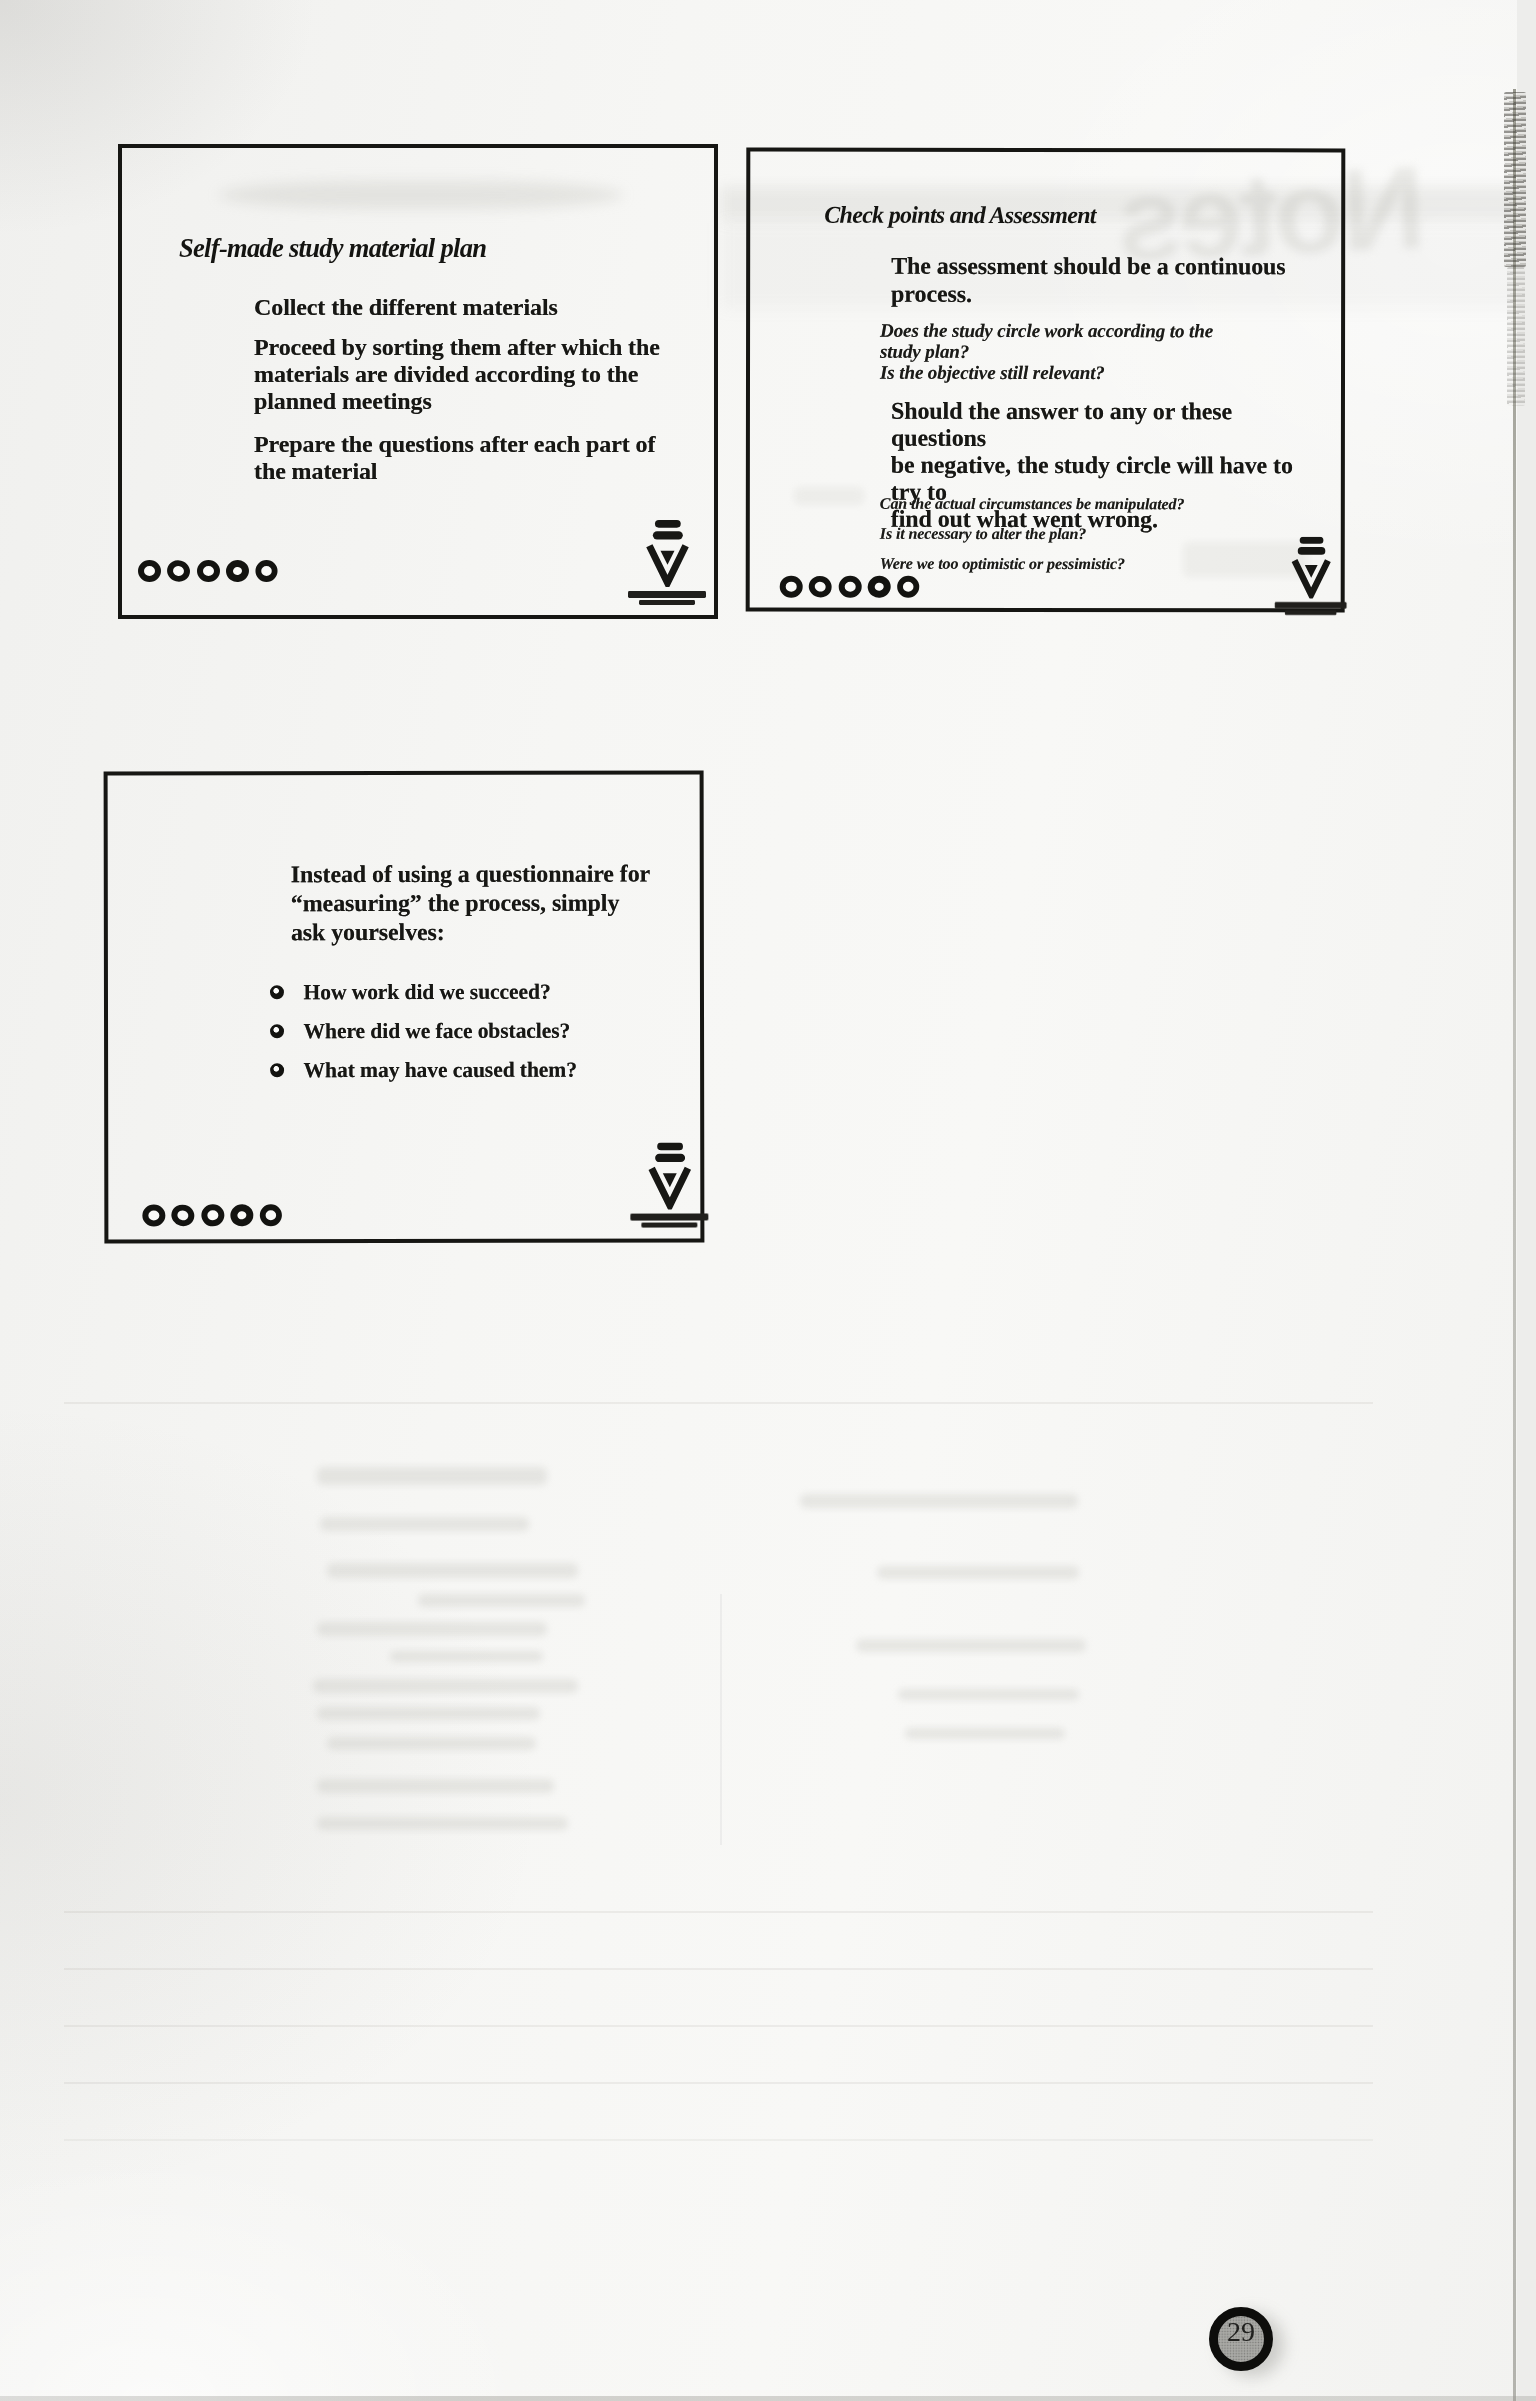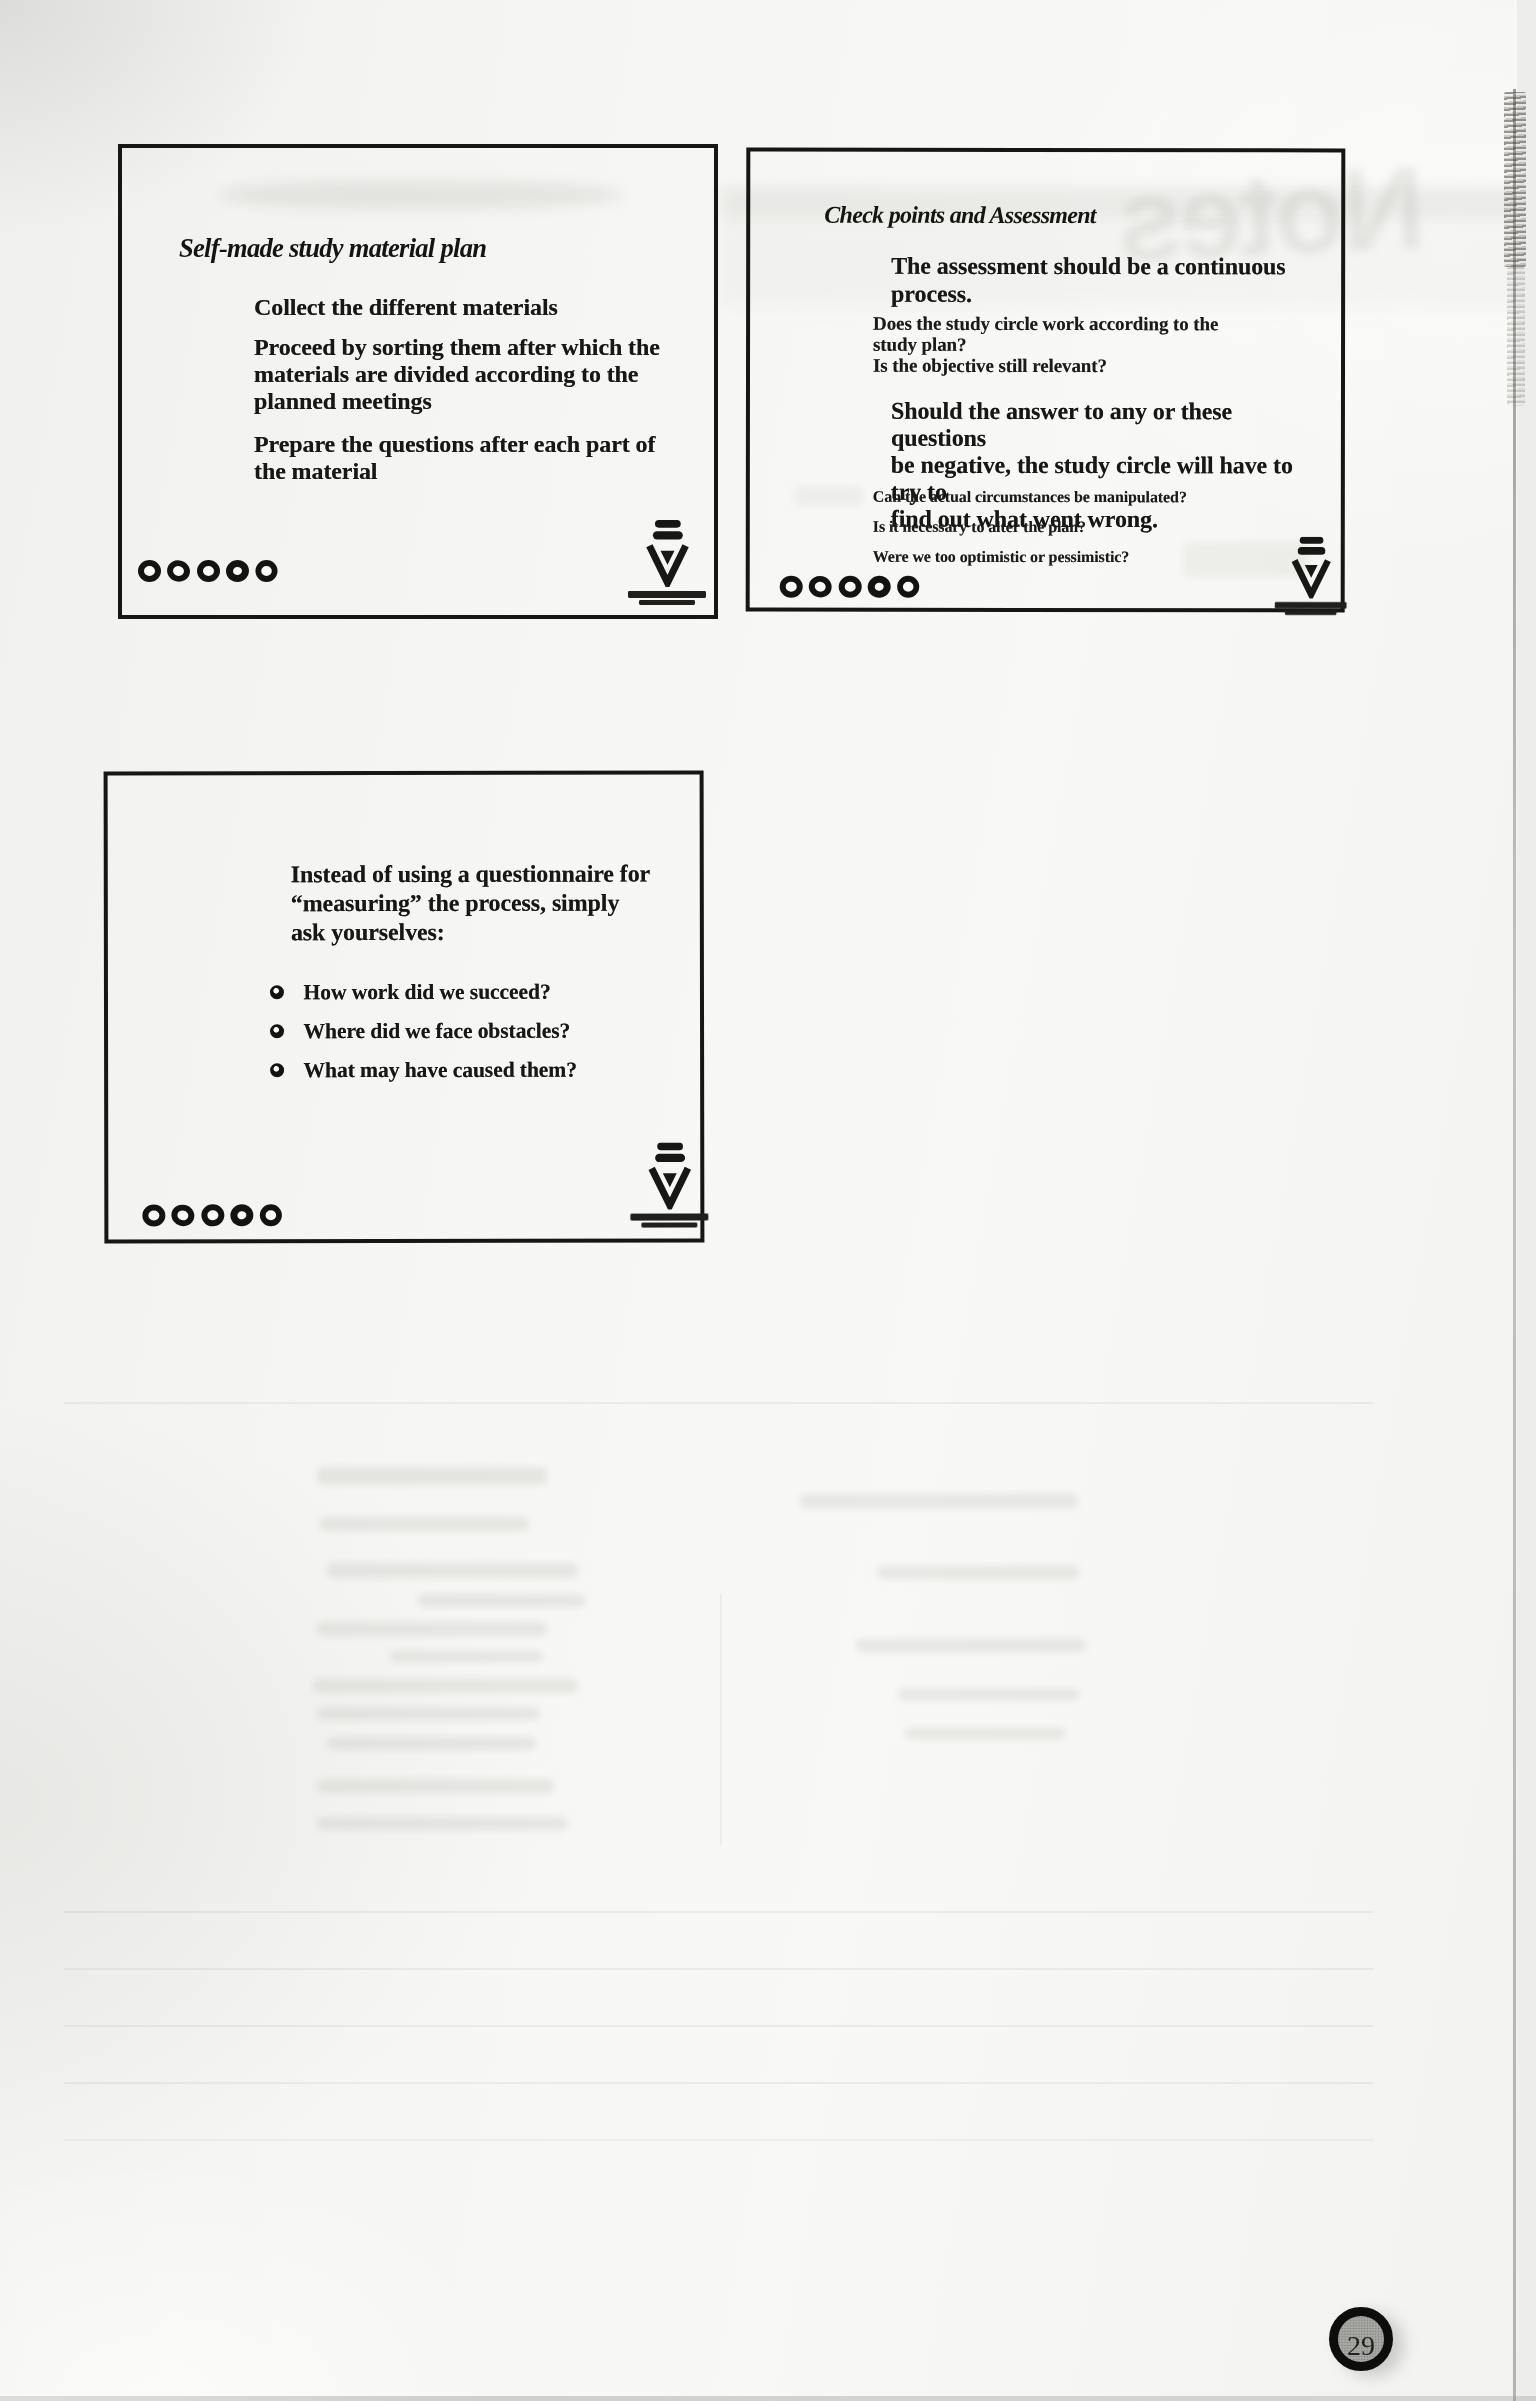--- a/index.html
+++ b/index.html
@@ -75,21 +75,21 @@
 
   .body-text { position: absolute; margin: 12px; font-weight: bold; color: #171714;
     white-space: pre-line; letter-spacing: -0.1px;
     text-shadow: 0 0 0.3px rgba(23,23,20,.6); }
   .c1-p0 { left: 120px; top: 134px; font-size: 24px; line-height: 27px; }
   .c1-p1 { left: 120px; top: 174px; font-size: 24px; line-height: 27px; }
   .c1-p2 { left: 120px; top: 271px; font-size: 24px; line-height: 27px; }
 
   .c2-p0 { left: 129px; top: 88px; font-size: 24px; line-height: 28px; }
   .c2-p1 { left: 129px; top: 234px; font-size: 24px; line-height: 27px; }
-  .q-text { position: absolute; margin: 1px; font-weight: bold;
+  .q-text { position: absolute; margin: 8px; font-style: italic; font-weight: bold;
     color: #1b1b18; white-space: pre-line; letter-spacing: -0.1px;
     text-shadow: 0 0 0.3px rgba(27,27,24,.5); }
   .c2-q0 { left: 122px; top: 160px; font-size: 19px; line-height: 21px; }
   .c2-q1 { left: 122px; top: 329px; font-size: 16px; line-height: 30px; }
 
   .c3-intro { left: 171px; top: 73px; font-size: 24px; line-height: 29px; }
 
   .bullet-item { position: absolute; left: 162px; display: flex; align-items: flex-start; }
   .b0 { top: 204px; } .b1 { top: 243px; text-align: center; } .b2 { top: 282px; } .b3 { top: 321px; }
   .bullet-marker { flex: 0 0 auto; width: 14px; height: 14px; margin: 5.6px 19.5px 0 0; border-radius: 50%;
@@ -125,26 +125,26 @@
     background: linear-gradient(180deg, #99998f, #c2c2bc 40%, #b3b3ad); z-index: 4; }
   .edge-speckle { position: absolute; z-index: 5; border-radius: 2.1px; }
   .sp1 { left: 1504px; top: 92px; width: 22px; height: 175px; opacity: .85;
     background: repeating-linear-gradient(176deg, rgba(70,68,62,.65) 0 2.1px, rgba(180,178,170,.15) 2.1px 4.2px, rgba(120,118,110,.42) 4.2px 5.6px); }
   .sp2 { left: 1507px; top: 267px; width: 18px; height: 139px; opacity: .38;
     background: repeating-linear-gradient(178deg, rgba(70,68,62,.6) 0 2.1px, rgba(180,178,170,.15) 2.1px 4.2px, rgba(120,118,110,.4) 4.2px 5.6px); }
   .bottom-edge { position: absolute; left: 0; top: 2396px; width: 1537px; height: 5.6px; z-index: 5;
     background: linear-gradient(90deg, rgba(120,118,112,.22), rgba(160,158,152,.45) 30%, rgba(150,148,142,.32)); }
 
   
-  .badge { position: absolute; left: 1329px; top: 2307px; width: 64px; height: 64px; z-index: 6;
+  .badge { position: absolute; left: 1209px; top: 2307px; width: 64px; height: 64px; z-index: 6;
     border: 9px solid #0d0d0b; border-radius: 50%;
     background-color: #a9a9a5;
     background-image: radial-gradient(rgba(55,55,52,.4) 0.7px, transparent 1px);
     background-size: 2.8px 2.8px;
-    display: flex; align-items: flex-end; justify-content: center;
+    display: flex; align-items: flex-start; justify-content: center;
     box-shadow: 11px 5.6px 15.3px rgba(140,140,134,.38); }
   .badge-num { font-family: "Liberation Serif", serif; font-size: 28px; color: #21211f; filter: blur(0.4px); }
 </style>
 </head>
 <body>
 
 <div class="page">
 
   <div class="ghost-notes">Notes</div>
   <div class="band band-a"></div>

